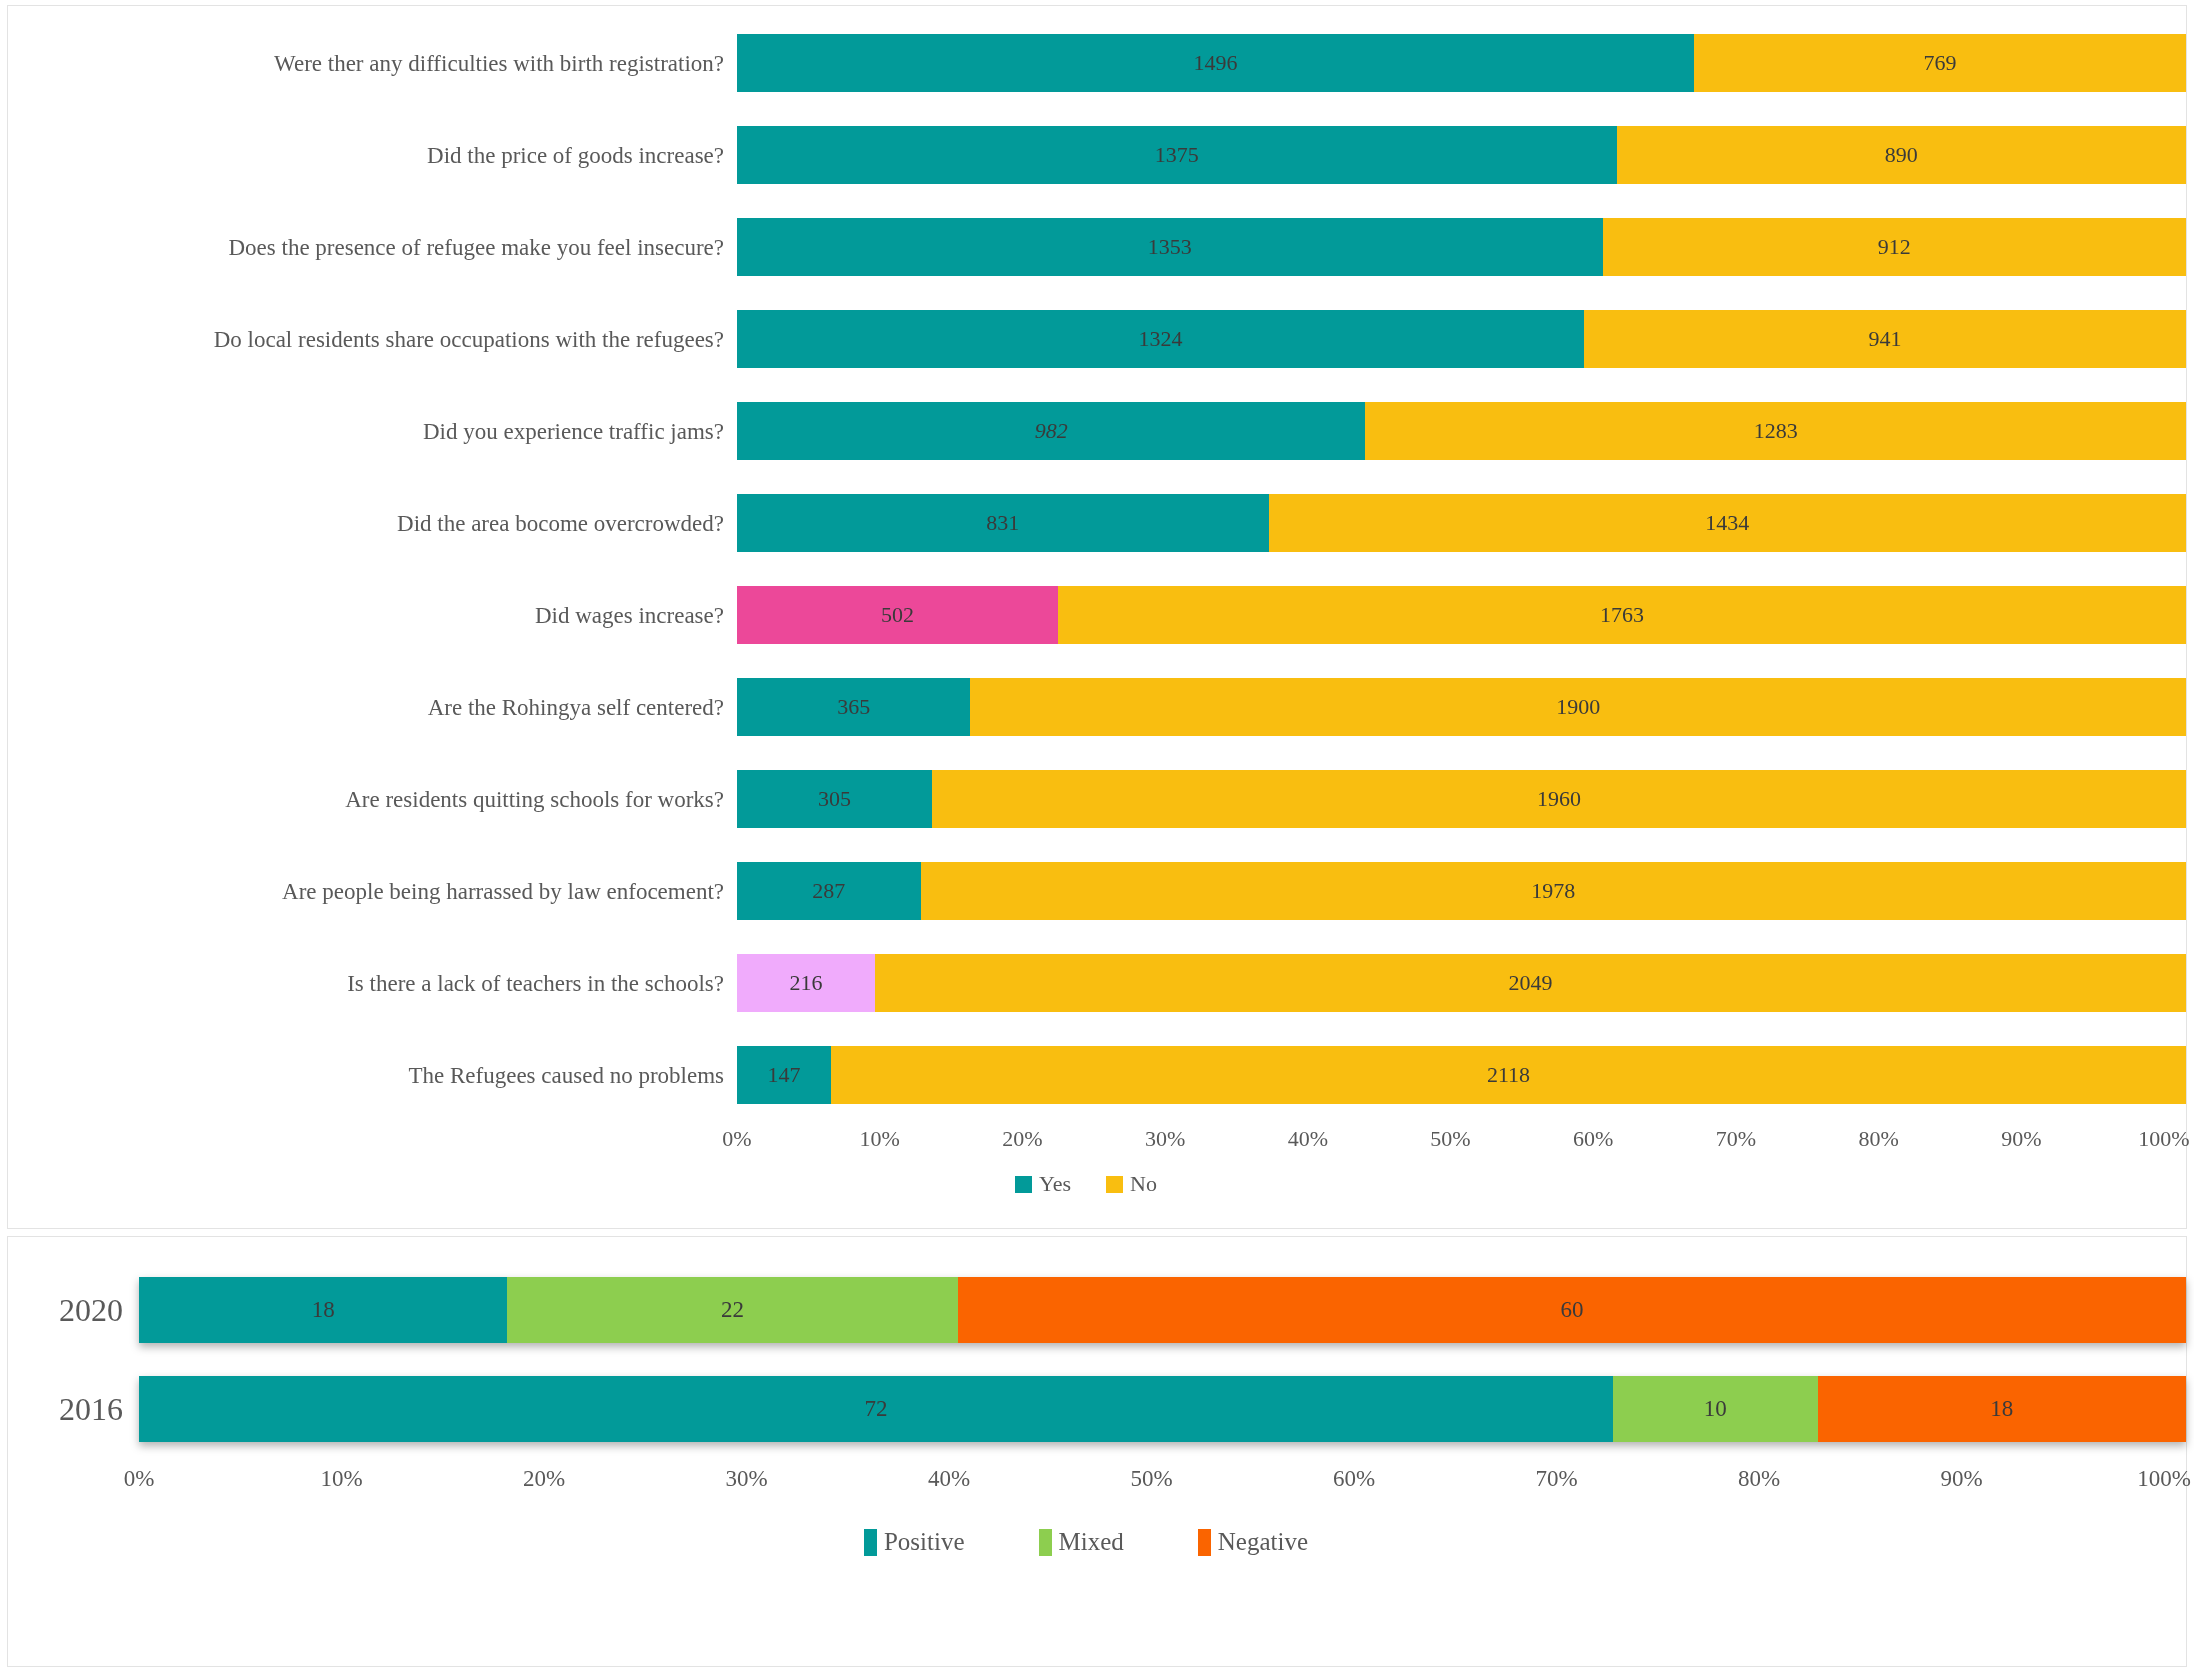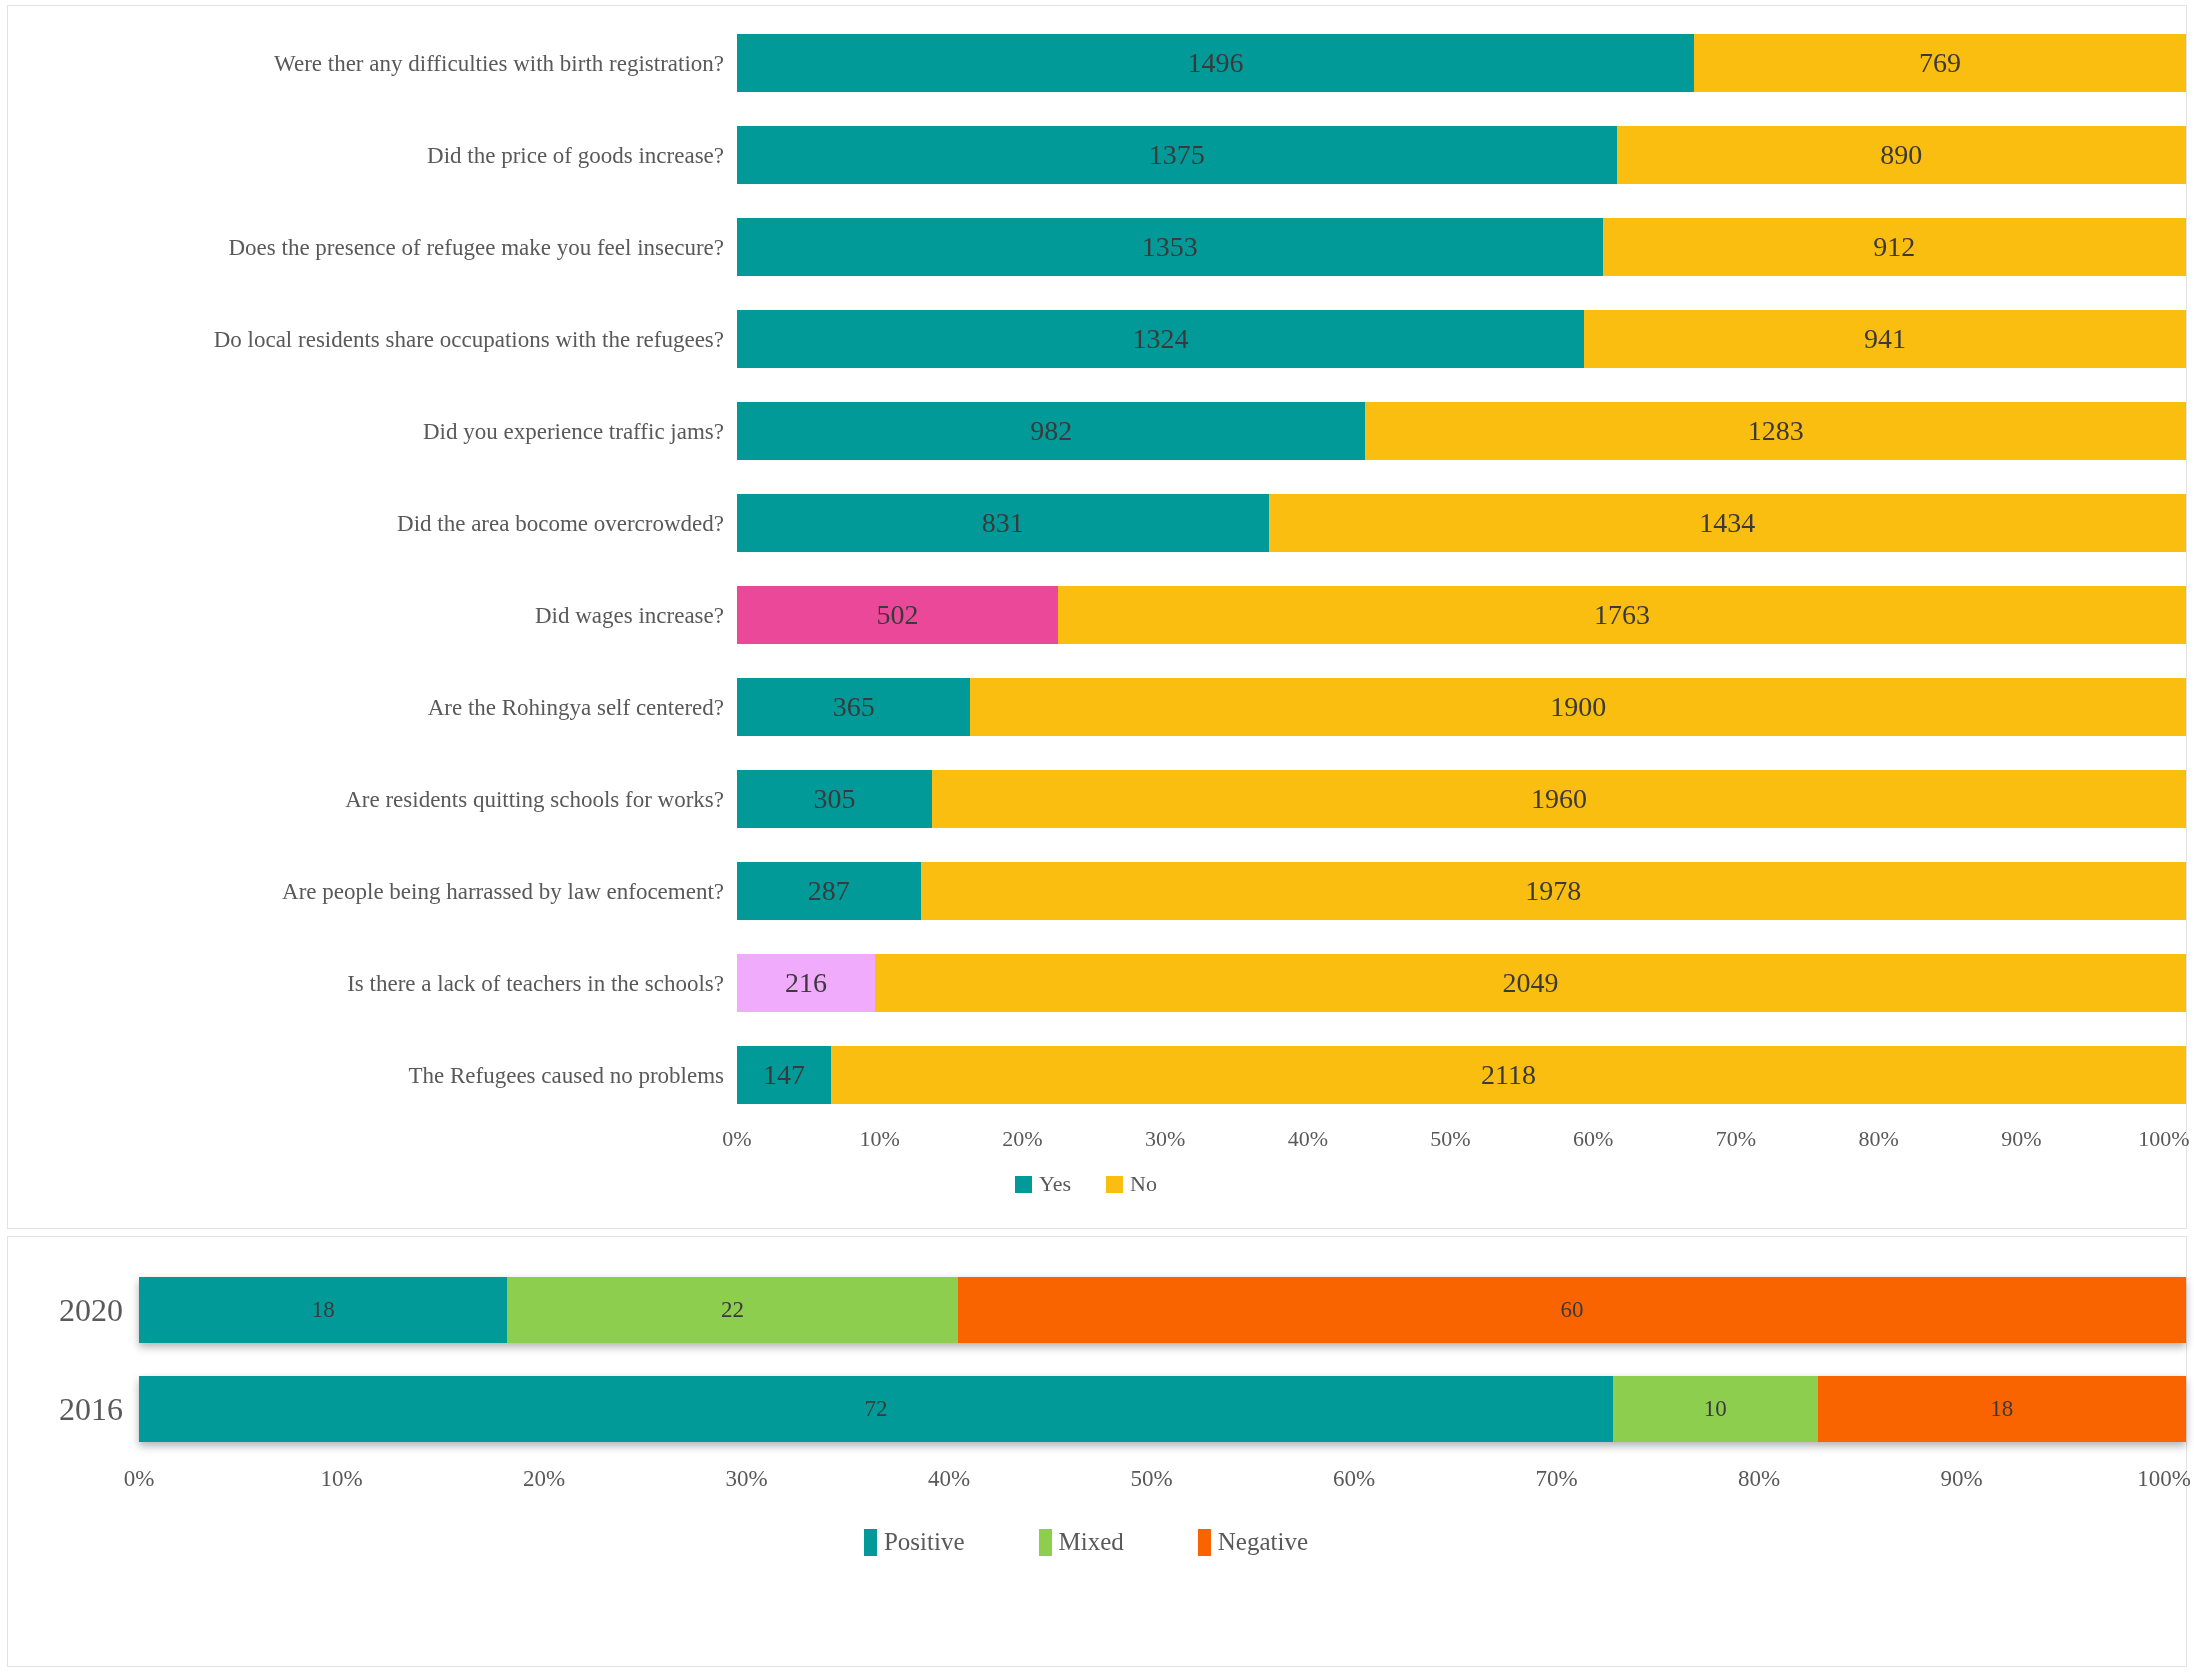--- a/index.html
+++ b/index.html
@@ -118,21 +118,21 @@
   .legend-item{ display:flex; align-items:center; gap:7px; }
   .legend-swatch{ display:inline-block; }
   .legend-text{ color:#595959; }
 
   
   .panel-top .chart{ padding:14px 22px 0 0; }
   .panel-top .rows{ top:11px; }
   .panel-top .row{ height:92px; }
   .panel-top .cat-label{ width:729px; font-size:23px; line-height:1; }
   .panel-top .bar-track{ height:58px; }
-  .panel-top .seg{ font-size:28px; line-height:1; }
+  .panel-top .seg{ font-size:22px; line-height:1; }
   .panel-top .axis{ margin-top:2px; }
   .panel-top .axis-spacer{ width:729px; }
   .panel-top .tick{ font-size:22px; }
   .panel-top .legend{ margin-top:13px; font-size:22px; }
   .panel-top .legend-swatch{ width:17px; height:17px; }
 
   
   .panel-bottom .chart{ padding:24px 22px 0 0; }
   .panel-bottom .rows{ top:23px; }
   .panel-bottom .row{ height:99px; }
@@ -253,21 +253,21 @@
                 <div class="gl" style="left: 30%;"></div>
                 <div class="gl" style="left: 40%;"></div>
                 <div class="gl" style="left: 50%;"></div>
                 <div class="gl" style="left: 60%;"></div>
                 <div class="gl" style="left: 70%;"></div>
                 <div class="gl" style="left: 80%;"></div>
                 <div class="gl" style="left: 90%;"></div>
                 <div class="gl" style="left: 100%; transform: translateX(-1px);"></div>
               </div>
               <div class="bar-track">
-                <div class="seg" style="width: 43.36%; background: rgb(2, 154, 153);">982</div>
+                <div class="seg" style="width: 43.36%; background: rgb(2, 154, 153); font-style: italic;">982</div>
                 <div class="seg" style="width: 56.64%; background: rgb(249, 190, 16);">1283</div>
               </div>
             </div>
           </div>
           <div class="row">
             <div class="cat-label">Did the area bocome overcrowded?</div>
             <div class="bar-area">
               <div class="grid">
                 <div class="gl" style="left: 0%;"></div>
                 <div class="gl" style="left: 10%;"></div>

